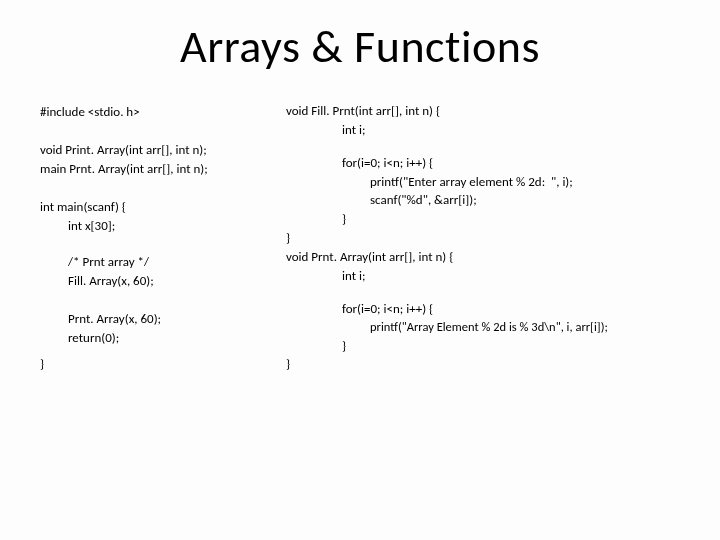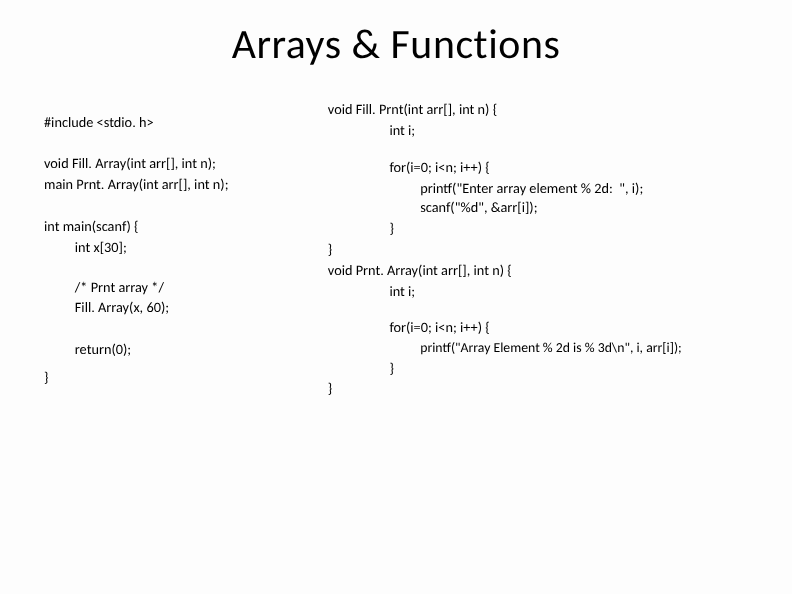--- a/index.html
+++ b/index.html
@@ -11,30 +11,29 @@
       color: #000;
       overflow: hidden;
       position: relative;
     }
     .slide {
       width: 100%;
       height: 100%;
       padding: 18px 40px 20px 40px;
     }
     .title {
-      font-size: 38px;
+      font-size: 46px;
       font-weight: 400;
       text-align: center;
       margin-bottom: 28px;
       letter-spacing: 0.5px;
     }
     .columns {
       display: flex;
-      gap: 20px;
-      align-items: center;
+      gap: 8px;
     }
     .col-left {
       flex: 0 0 238px;
       font-size: 13px;
       line-height: 1.5;
     }
     .col-right {
       flex: 1;
       font-size: 13px;
       line-height: 1.45;
@@ -52,32 +51,33 @@
 <div class="slide">
   <h1 class="title">Arrays &amp; Functions</h1>
 
   <div class="columns">
 
     <div class="col-left">
       <div class="block">
         <div class="code-line">#include &lt;stdio. h&gt;</div>
       </div>
       <div class="block">
-        <div class="code-line">void Fill. Array(int arr[], int n);</div>
+        <div class="code-line">void Print. Array(int arr[], int n);</div>
         <div class="code-line">main Prnt. Array(int arr[], int n);</div>
       </div>
       <div class="block-tight" style="margin-bottom:2px;">
         <div class="code-line">int main(scanf) {</div>
         <div class="code-line i1">int x[30];</div>
       </div>
       <div class="block" style="margin-top:16px;">
         <div class="code-line i1">/* Prnt array */</div>
         <div class="code-line i1">Fill. Array(x, 60);</div>
       </div>
       <div class="block-tight">
+        <div class="code-line i1">Prnt. Array(x, 60);</div>
         <div class="code-line i1">return(0);</div>
       </div>
       <div class="code-line">}</div>
     </div>
 
     <div class="col-right">
       <div class="code-line">void Fill. Prnt(int arr[], int n) {</div>
       <div class="code-line i2">int i;</div>
       <div style="height:14px;"></div>
       <div class="code-line i2">for(i=0; i&lt;n; i++) {</div>

